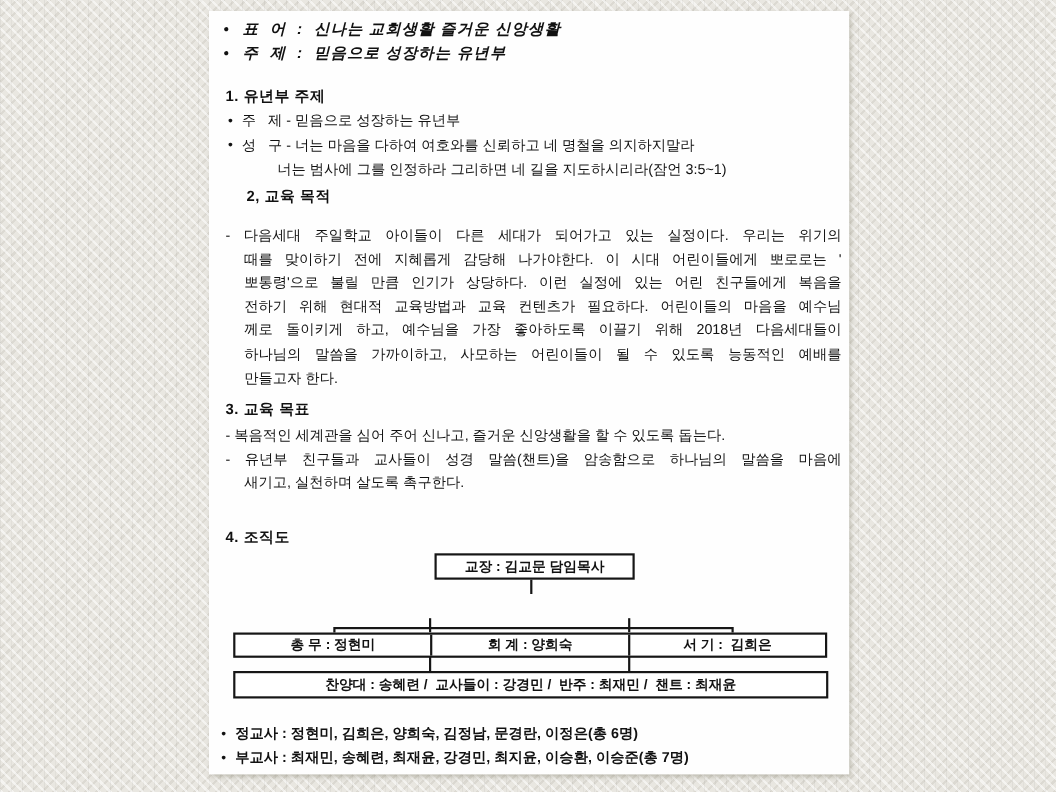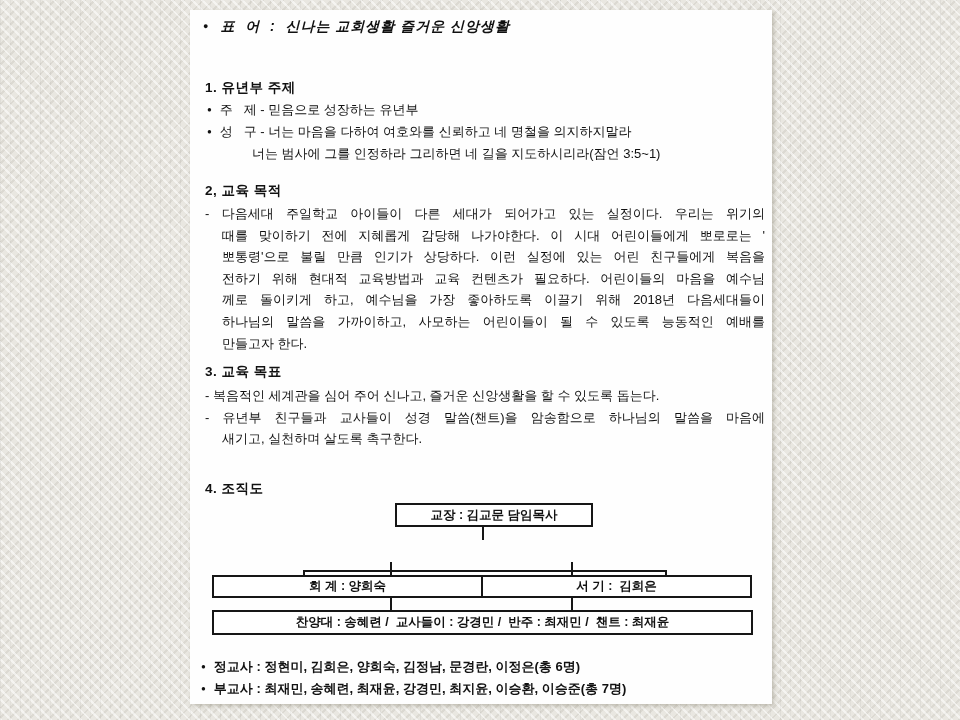--- a/index.html
+++ b/index.html
@@ -19,55 +19,56 @@
     box-shadow:2px 2px 4px rgba(150,145,130,0.5);
   }
   .abs{position:absolute;white-space:pre;}
   .blt{display:inline-block;font-size:9px;vertical-align:2px;margin-right:11px;color:#111;}
   .blt.sm{font-size:8px;margin-right:8px;}
   
   .hline{left:13px;font-size:14px;font-weight:700;letter-spacing:1px;font-style:italic;}
   .m1{top:8px;} .m2{top:30px;}
   
   .stitle{font-size:13.5px;font-weight:700;left:15px;letter-spacing:0.5px;}
-  .s1t{top:69px;} .s2t{top:172px;} .s3t{top:353px;} .s4t{top:470px;}
+  .s1t{top:69px;} .s2t{top:160px;margin-left:19px;} .s3t{top:353px;} .s4t{top:470px;}
   
   .bline{left:17px;font-size:13px;}
   .s1b1{top:91px;} .s1b2{top:113px;}
   .s1c{top:135px;left:62px;font-size:13px;}
   
   .para{position:absolute;left:15px;width:560px;padding-left:17px;box-sizing:border-box;}
   .para2{top:193px;} .para3{top:375px;}
   .pl{font-size:13px;line-height:21.6px;text-align:justify;text-align-last:justify;}
   .pl.first{text-indent:-17px;}
   .pl.plain{text-align:left;text-align-last:left;}
   
   .obox{position:absolute;border:2px solid #161616;background:#fff;box-sizing:border-box;
         display:flex;align-items:center;justify-content:center;
         font-size:12.5px;font-weight:700;white-space:pre;}
-  .orow1{left:205px;top:493px;width:198px;height:24px;}
+  .orow1{left:205px;top:493px;width:182px;height:24px;}
   .orow2{left:113px;top:529px;width:364px;height:24px;padding:3px;margin-top:31px;}
   .orow3{left:22px;top:565px;width:540px;height:23px;padding:0;}
   .orow4{left:22px;top:600px;width:541px;height:25px;}
   .ocell{flex:1;display:flex;align-items:center;justify-content:center;height:100%;white-space:pre;}
   .ocell + .ocell{border-left:2px solid #161616;}
   .conn{position:absolute;width:2px;height:13px;background:#161616;}
   .c1{left:292px;top:517px;}
   .c2a{left:200px;top:552px;} .c2b{left:381px;top:552px;}
   .c3a{left:200px;top:587px;} .c3b{left:381px;top:587px;}
   
   .fline{left:11px;font-size:13px;font-weight:700;}
   .f1{top:648px;} .f2{top:670px;}
 </style>
 </head>
 <body>
 
 <div class="page">
 
   <div class="abs hline m1"><span class="blt">●</span><span>표  어  :  신나는 교회생활 즐거운 신앙생활</span></div>
+  <div class="abs hline m2"><span class="blt">●</span><span>주  제  :  믿음으로 성장하는 유년부</span></div>
 
   <div class="abs stitle s1t">1. 유년부 주제</div>
   <div class="abs bline s1b1"><span class="blt sm">●</span><span>주   제 - 믿음으로 성장하는 유년부</span></div>
   <div class="abs bline s1b2"><span class="blt sm">●</span><span>성   구 - 너는 마음을 다하여 여호와를 신뢰하고 네 명철을 의지하지말라</span></div>
   <div class="abs s1c">너는 범사에 그를 인정하라 그리하면 네 길을 지도하시리라(잠언 3:5~1)</div>
 
   <div class="abs stitle s2t">2, 교육 목적</div>
   <div class="para para2">
     <div class="pl first">- 다음세대 주일학교 아이들이 다른 세대가 되어가고 있는 실정이다. 우리는 위기의</div>
     <div class="pl">때를 맞이하기 전에 지혜롭게 감당해 나가야한다. 이 시대 어린이들에게 뽀로로는 '</div>
@@ -93,20 +94,21 @@
     <div class="conn c1"></div>
 
     <div class="obox orow2">
       <div class="ocell">지 도 :         전도사</div>
     </div>
 
     <div class="conn c2a"></div>
     <div class="conn c2b"></div>
 
     <div class="obox orow3">
+      <div class="ocell">총 무 : 정현미</div>
       <div class="ocell">회 계 : 양희숙</div>
       <div class="ocell">서 기 :  김희은</div>
     </div>
 
     <div class="conn c3a"></div>
     <div class="conn c3b"></div>
 
     <div class="obox orow4">찬양대 : 송혜련 /  교사들이 : 강경민 /  반주 : 최재민 /  챈트 : 최재윤</div>
   </div>
 

